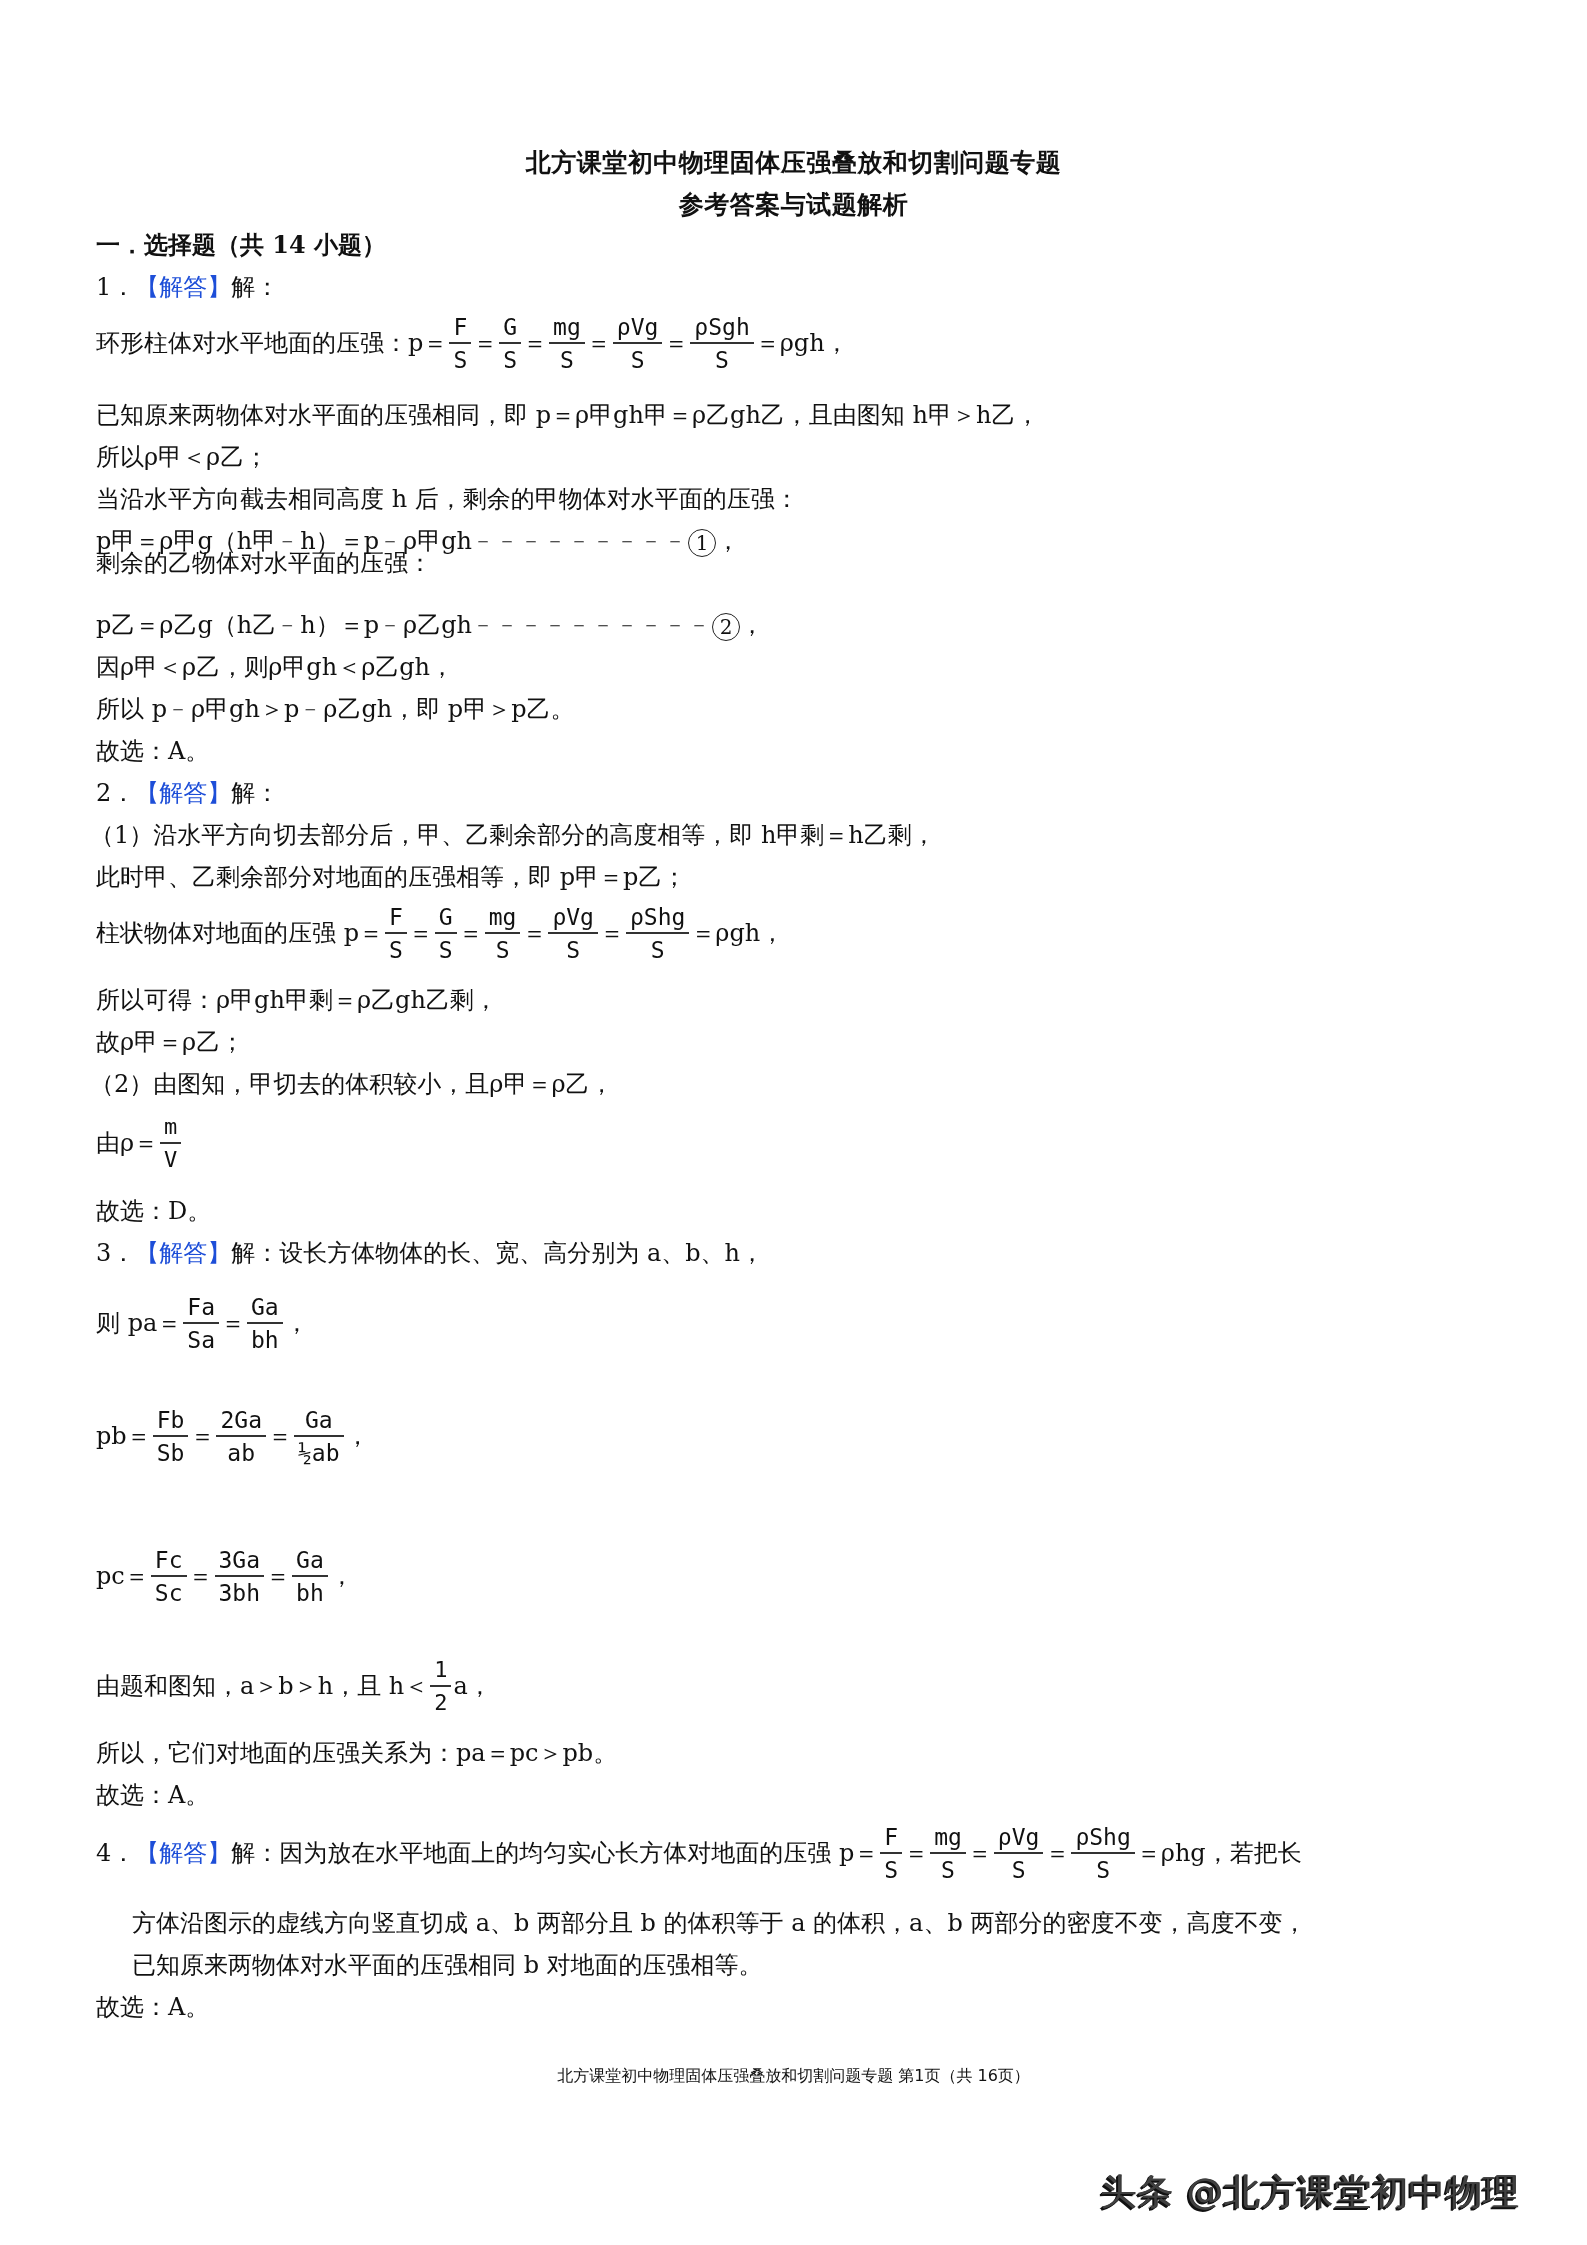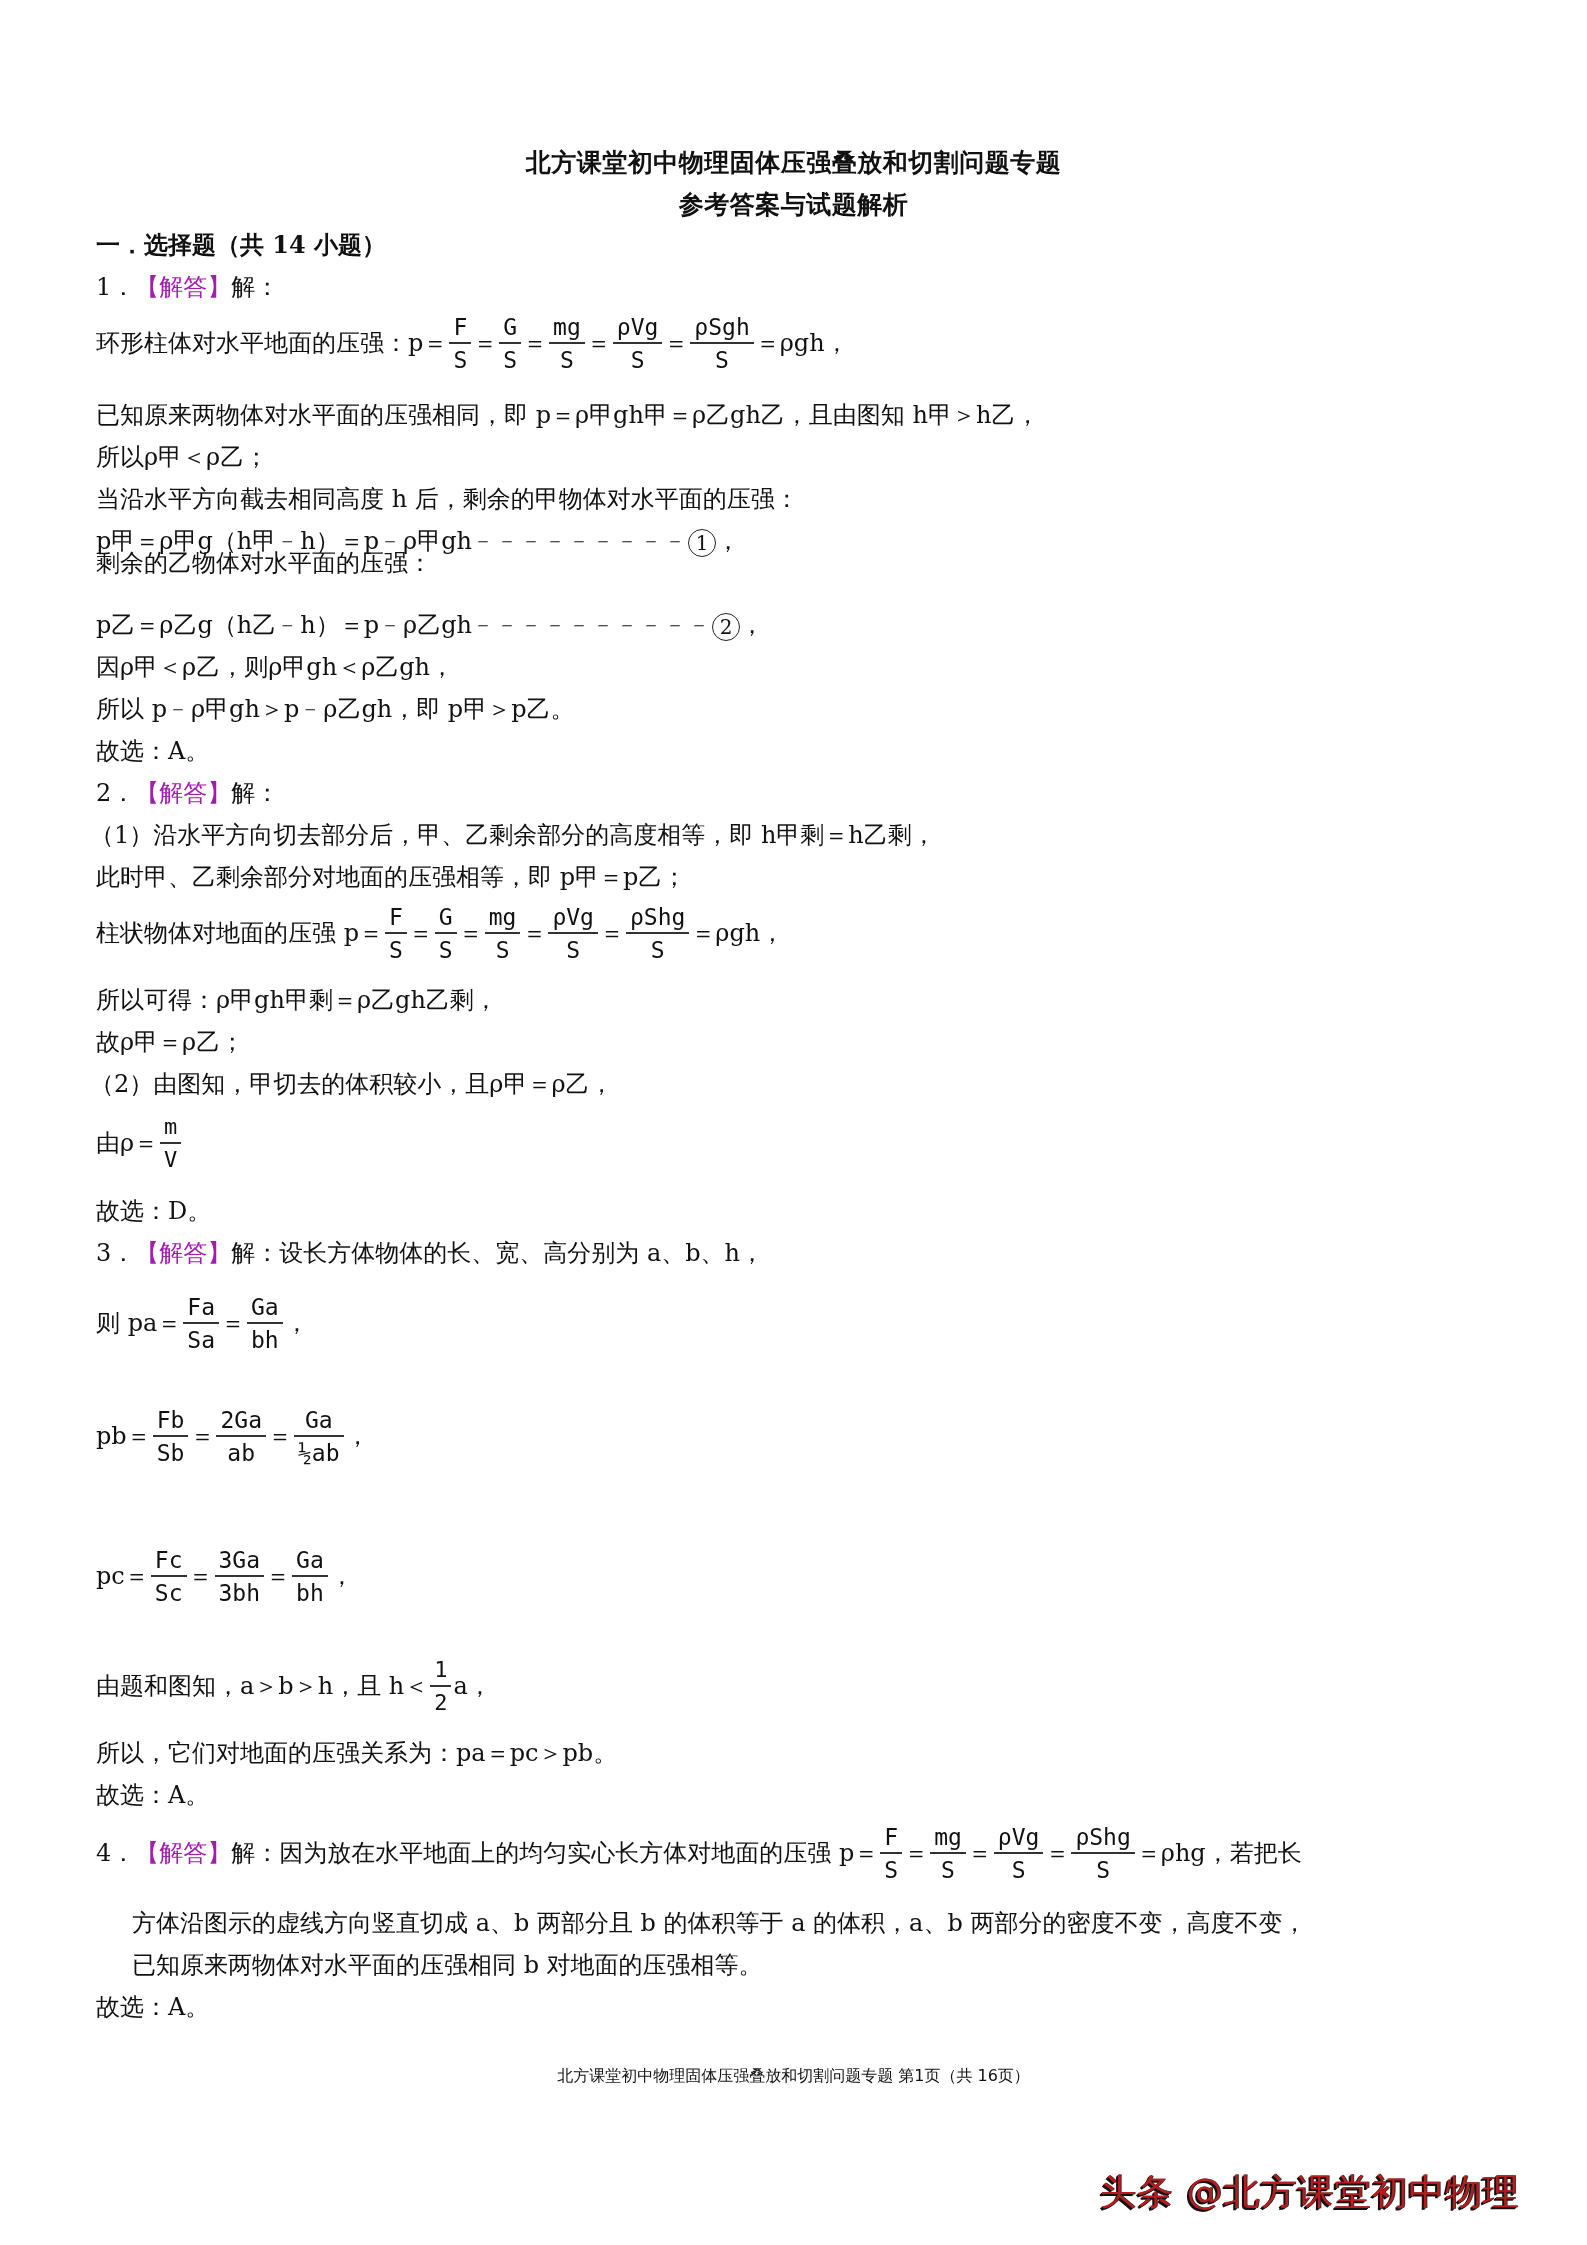--- a/index.html
+++ b/index.html
@@ -12,40 +12,40 @@
   .title {
     position: absolute; left: 0; width: 1587px; text-align: center;
     font-weight: bold; font-size: 25px; letter-spacing: 0.5px;
   }
   .line {
     position: absolute; left: 96px; font-size: 24px; white-space: nowrap;
     line-height: 30px;
   }
   .indent { left: 132px; }
   .bold { font-weight: bold; }
-  .blue { color: #a21caf; margin-top: 37px; }
+  .blue { color: #1d4ed8; margin-top: 37px; }
   .frac {
     display: inline-block; vertical-align: middle; text-align: center;
     margin: 0 2px; font-family: "DejaVu Sans Mono", "Liberation Mono", monospace;
   }
   .frac .num { display: block; padding: 0 4px; border-bottom: 2px solid #333; font-size: 23px; line-height: 30px; }
   .frac .den { display: block; padding: 0 4px; font-size: 23px; line-height: 32px; }
   .frac.small .num, .frac.small .den { font-size: 22px; }
   .circ {
     display: inline-block; width: 26px; height: 26px; border: 1.5px solid #222;
     border-radius: 50%; text-align: center; line-height: 26px; font-size: 20px;
     vertical-align: middle;
   }
   .footer {
     position: absolute; left: 0; width: 1587px; top: 2066px; text-align: center;
     font-size: 16px; font-family: "DejaVu Sans", "Liberation Sans", sans-serif;
   }
   .watermark {
     position: absolute; left: 1100px; top: 2168px; font-size: 36px;
-    font-family: "DejaVu Sans", "Liberation Sans", sans-serif; color: #b91c1c;
+    font-family: "DejaVu Sans", "Liberation Sans", sans-serif; color: #404040;
     text-shadow: -2px 2px 0 #111, -1px 1px 0 #111, 1px 0 0 #333;
     letter-spacing: 1px;
   }
 </style>
 </head>
 <body>
 
 <div class="page">
 
   <div class="title" style="top:146px">北方课堂初中物理固体压强叠放和切割问题专题</div>

